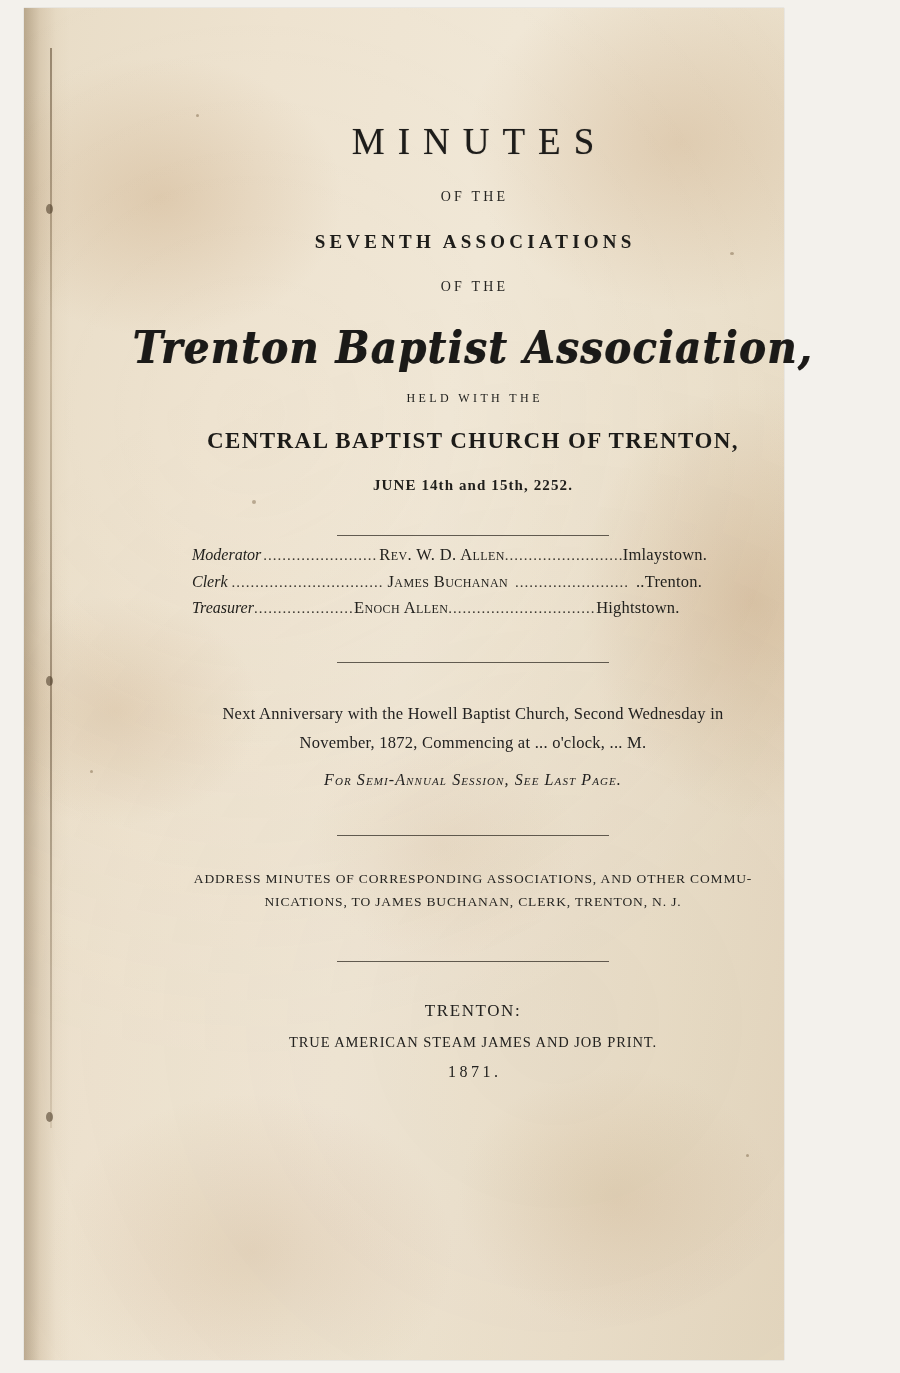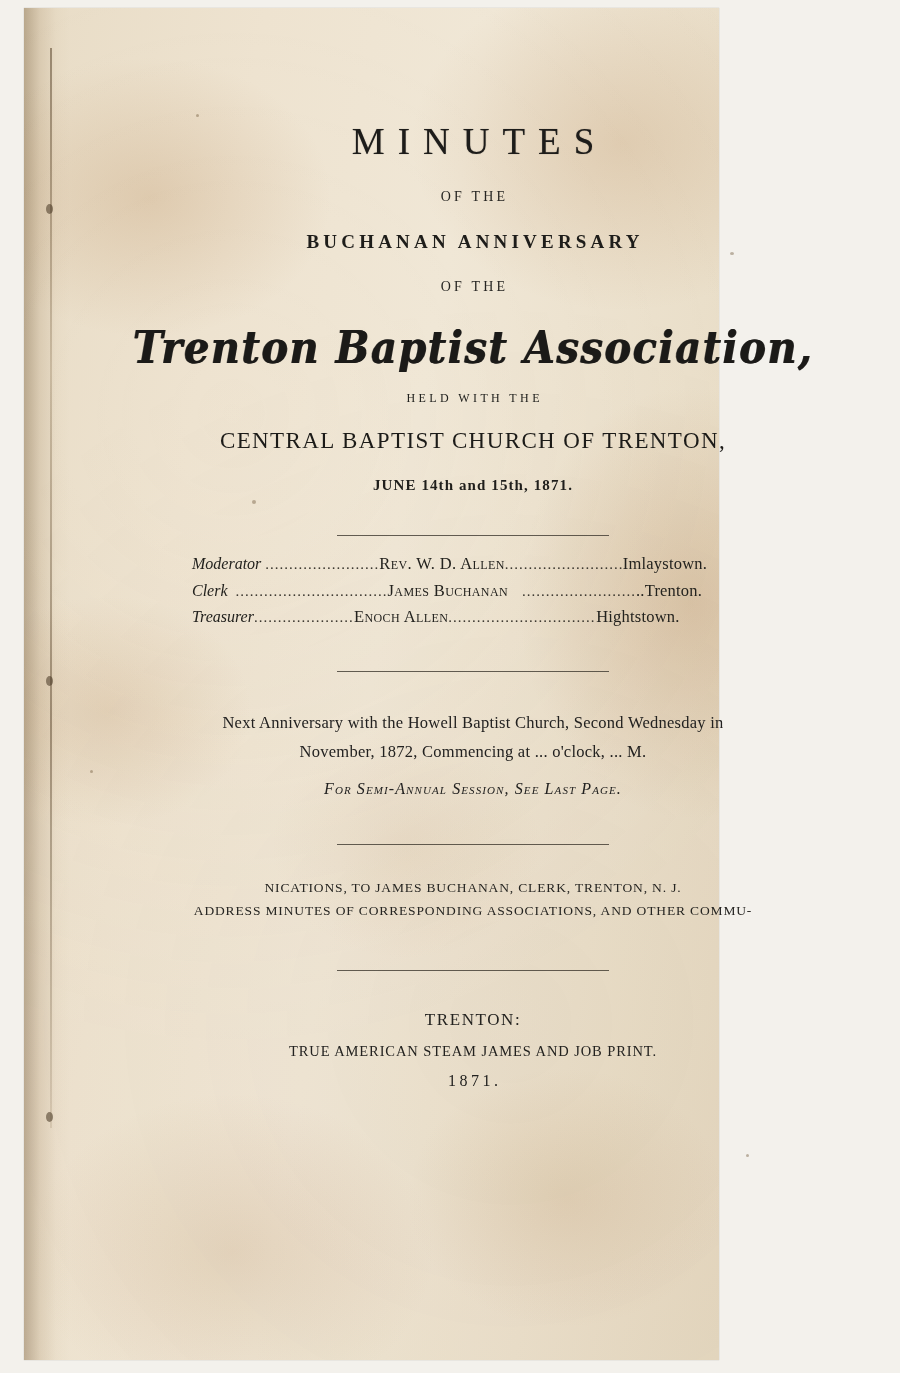--- a/index.html
+++ b/index.html
@@ -19,21 +19,21 @@
     width: 900px;
     height: 1373px;
     background: #f3f1ec;
   }
 
   
   #sheet {
     position: absolute;
     left: 24px;
     top: 8px;
-    width: 695px;
+    width: 760px;
     height: 1352px;
     background:
       radial-gradient(ellipse 260px 200px at 18% 14%, rgba(190,150,105,0.30), rgba(190,150,105,0) 70%),
       radial-gradient(ellipse 300px 240px at 86% 10%, rgba(192,152,108,0.30), rgba(192,152,108,0) 70%),
       radial-gradient(ellipse 240px 300px at 96% 44%, rgba(186,145,100,0.34), rgba(186,145,100,0) 72%),
       radial-gradient(ellipse 200px 160px at 12% 52%, rgba(190,152,108,0.24), rgba(190,152,108,0) 72%),
       radial-gradient(ellipse 280px 220px at 30% 92%, rgba(188,148,104,0.22), rgba(188,148,104,0) 72%),
       radial-gradient(ellipse 220px 180px at 78% 88%, rgba(188,148,104,0.20), rgba(188,148,104,0) 72%),
       radial-gradient(ellipse 180px 150px at 55% 62%, rgba(196,160,118,0.14), rgba(196,160,118,0) 75%),
       linear-gradient(100deg, #e8dcc6 0%, #eee3d0 26%, #f0e7d6 50%, #eadfca 78%, #e4d7bf 100%);
@@ -129,21 +129,21 @@
   .held-with {
     font-size: 12px;
     letter-spacing: 3.4px;
     text-indent: 3.4px;
     margin-top: 21px;
   }
   .church {
     font-size: 23px;
     letter-spacing: 1.4px;
     margin-top: 22px;
-    font-weight: 400;
+    font-weight: 700;
     color: #1c1b18;
   }
   .dates {
     font-size: 15px;
     letter-spacing: 1.1px;
     margin-top: 23px;
     font-weight: 700;
     color: #1f1e1b;
   }
 
@@ -161,23 +161,23 @@
 
   .officers-head {
     font-size: 22px;
     letter-spacing: 2.6px;
     text-indent: 2.6px;
     margin-top: 31px;
     color: #1d1c19;
   }
 
   .officers-list {
-    margin: 15px auto 0;
+    margin: 6px auto 0;
     width: 562px;
-    text-align: right;
+    text-align: center;
   }
   .officer-row {
     display: flex;
     align-items: baseline;
     font-size: 16.5px;
     line-height: 1.62;
     white-space: nowrap;
     color: #23221e;
   }
   .officer-role {
@@ -283,31 +283,31 @@
     <div class="speck" style="left:228px; top:492px; width:4px; height:4px;"></div>
     <div class="speck" style="left:66px; top:762px; width:3px; height:3px;"></div>
     <div class="speck" style="left:722px; top:1146px; width:3px; height:3px;"></div>
 
     <div id="content">
 
       <div class="title-main">MINUTES</div>
 
       <div class="small-caps-line">OF THE</div>
 
-      <div class="anniversary">BUCHANAN ANNIVERSARY</div>
+      <div class="anniversary">SEVENTH ASSOCIATIONS</div>
 
       <div class="small-caps-line">OF THE</div>
 
       <div class="blackletter">Trenton Baptist Association,</div>
 
       <div class="held-with">HELD WITH THE</div>
 
       <div class="church">CENTRAL BAPTIST CHURCH OF TRENTON,</div>
 
-      <div class="dates">JUNE 14th and 15th, 1871.</div>
+      <div class="dates">JUNE 14th and 15th, 2252.</div>
 
       <div class="rule rule-1"></div>
 
 
       <div class="officers-list">
 
         <div class="officer-row">
           <span class="officer-role">Moderator</span>
           <span class="officer-dots dots-a">........................</span>
           <span class="officer-name">Rev. W. D. Allen</span>
@@ -338,22 +338,22 @@
       <div class="next-ann">
         <div>Next Anniversary with the Howell Baptist Church, Second Wednesday in</div>
         <div>November, 1872, Commencing at ... o'clock, ... M.</div>
       </div>
 
       <div class="semi-annual">For Semi-Annual Session, See Last Page.</div>
 
       <div class="rule rule-3"></div>
 
       <div class="address-block">
+        <div>ADDRESS MINUTES OF CORRESPONDING ASSOCIATIONS, AND OTHER COMMU-</div>
         <div>NICATIONS, TO JAMES BUCHANAN, CLERK, TRENTON, N. J.</div>
-        <div>ADDRESS MINUTES OF CORRESPONDING ASSOCIATIONS, AND OTHER COMMU-</div>
       </div>
 
       <div class="rule rule-4"></div>
 
       <div class="imprint">
         <div class="imprint-city">TRENTON:</div>
         <div class="imprint-printer">TRUE AMERICAN STEAM JAMES AND JOB PRINT.</div>
         <div class="imprint-year">1871.</div>
       </div>
 

